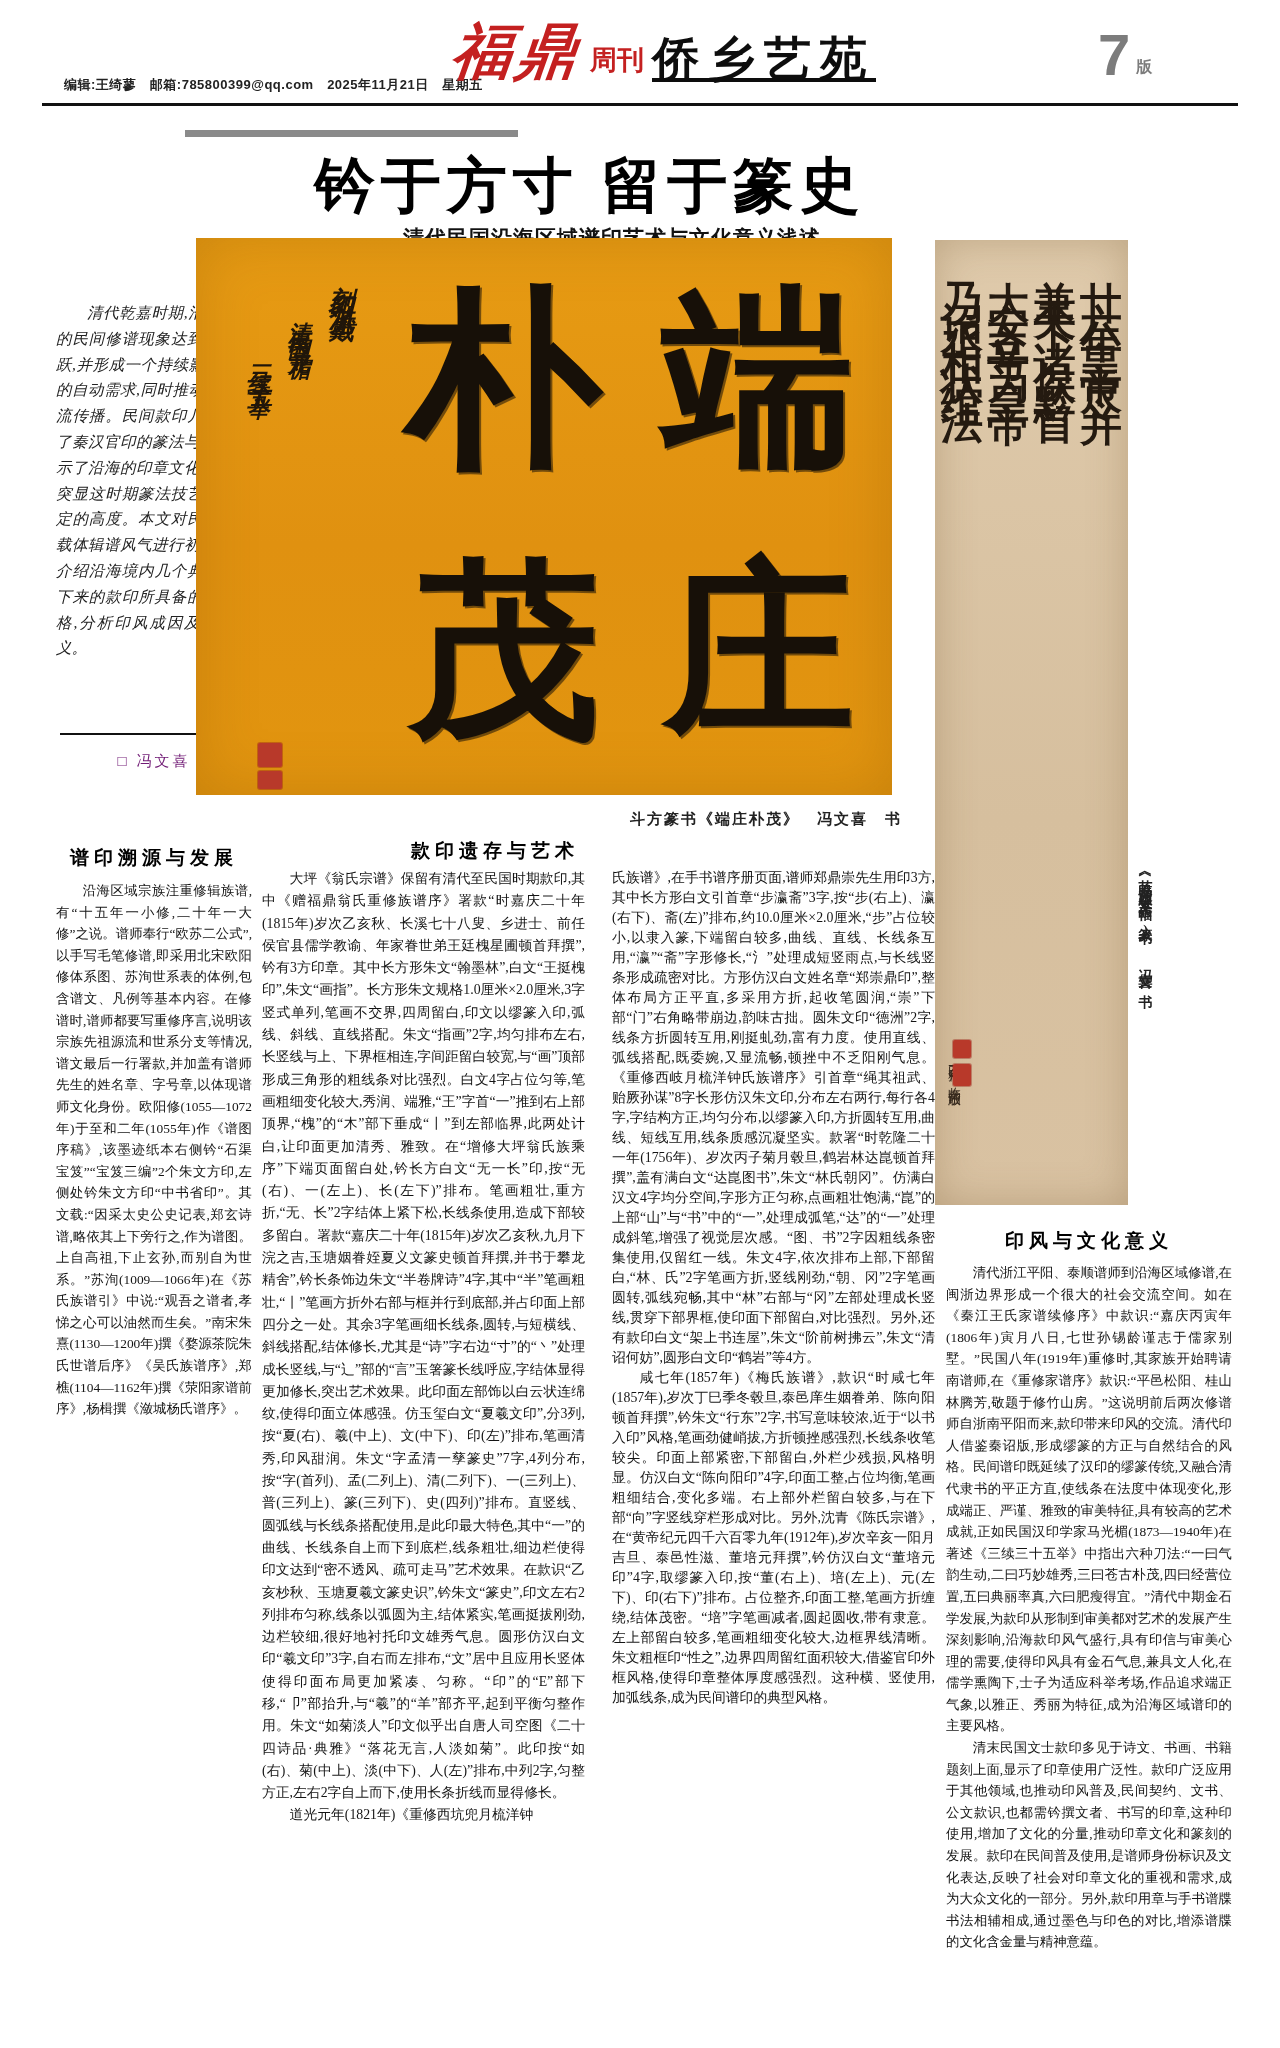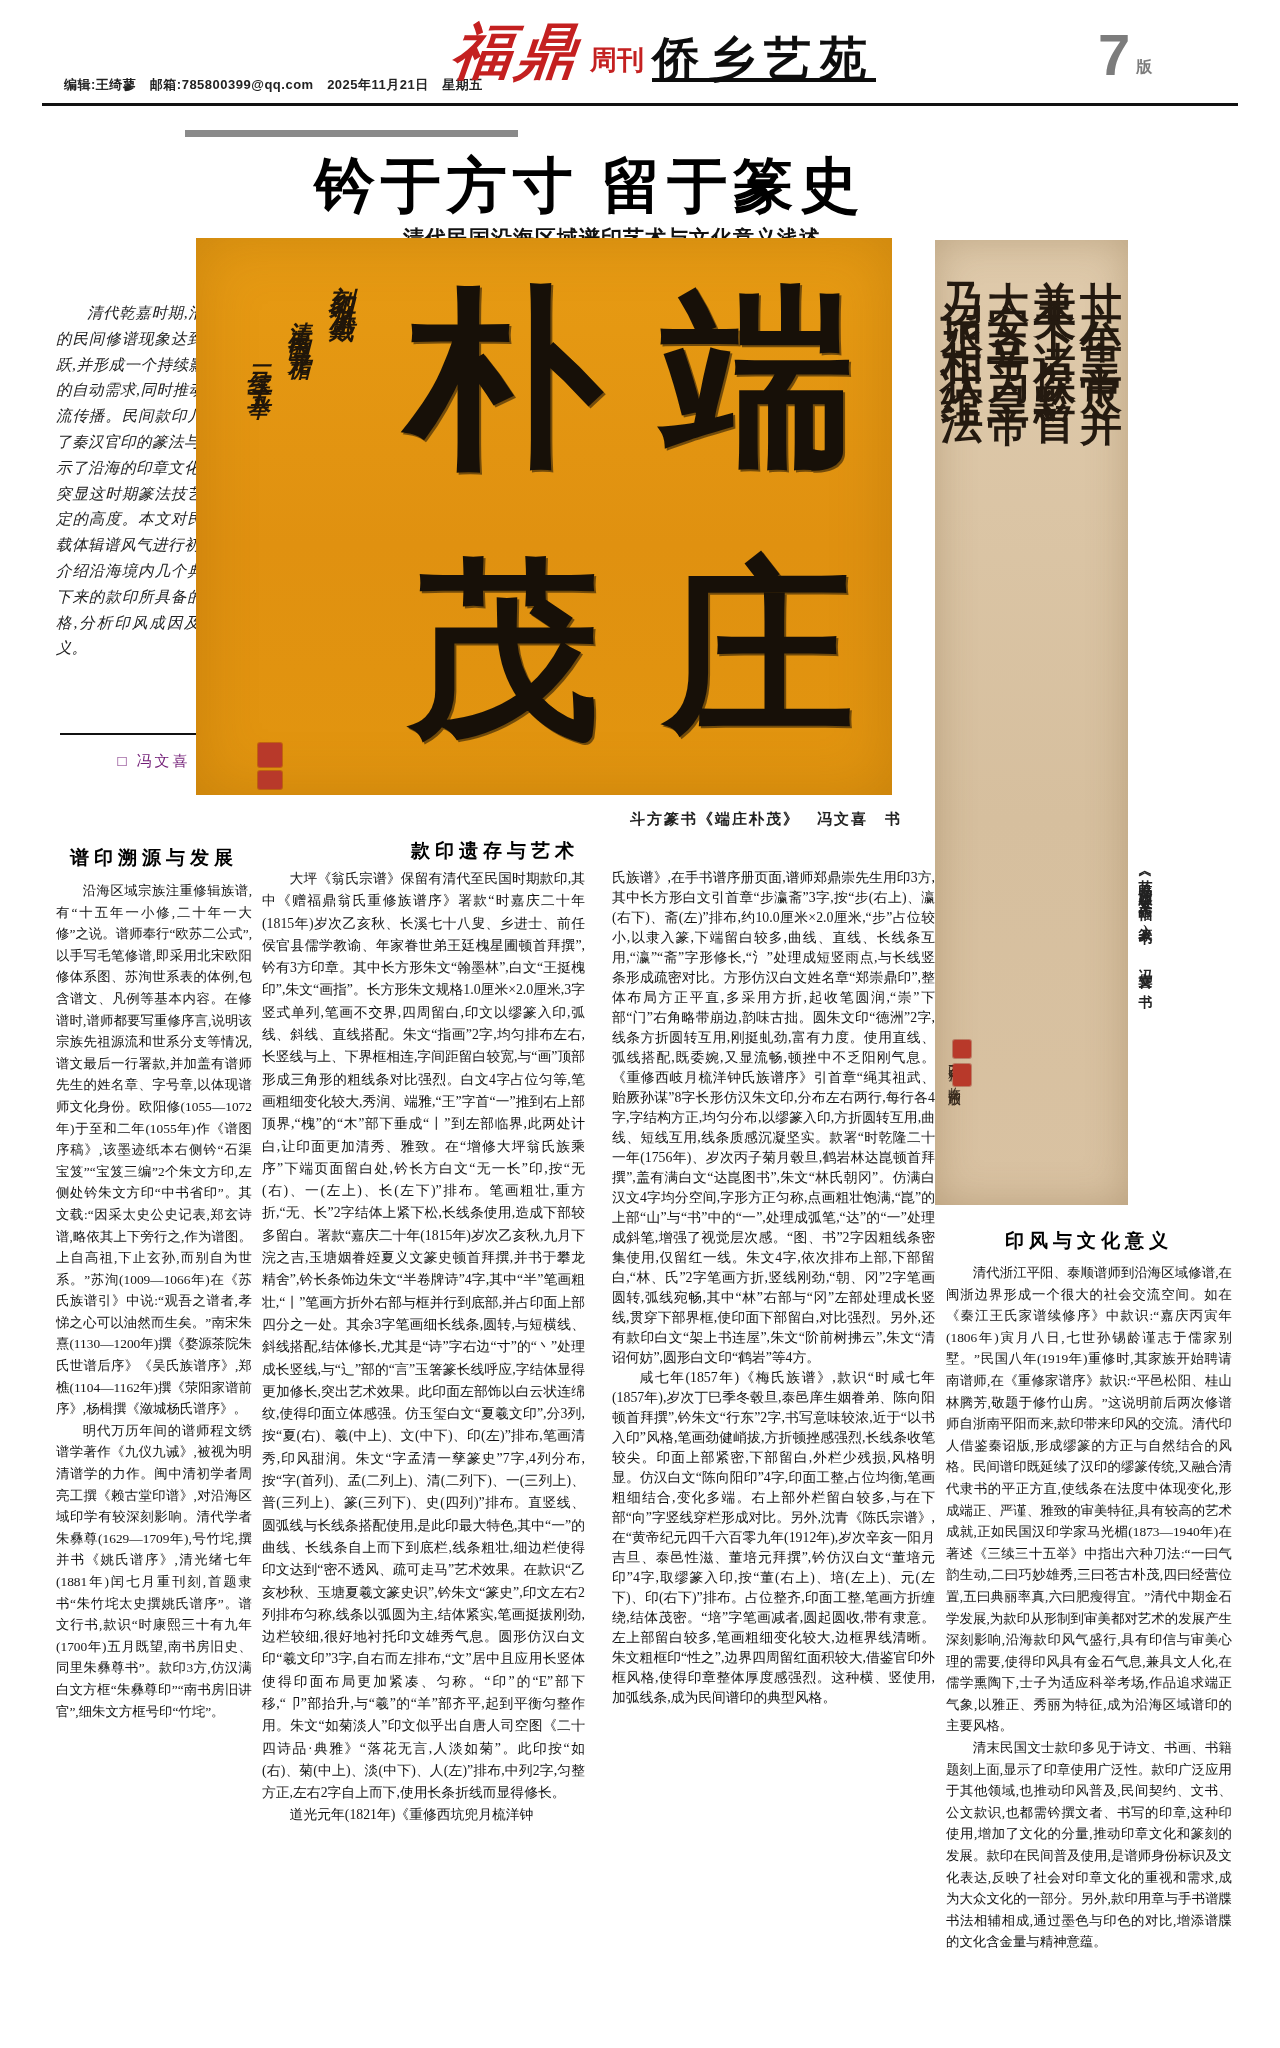--- a/index.html
+++ b/index.html
@@ -144,21 +144,20 @@
     </div>
   <div class="side-sign">乙巳秋月　临秦诏版</div>
   <div class="abs seal s3"></div>
   <div class="abs seal s4"></div>
 </div>
 <div class="abs caption-side">《节临秦诏版金文》条幅(篆书)　冯文喜　书</div>
 
 <div class="abs sec-head h1">谱印溯源与发展</div>
 <div class="abs coltext c1">
     <p class="para">沿海区域宗族注重修辑族谱,有“十五年一小修,二十年一大修”之说。谱师奉行“欧苏二公式”,以手写毛笔修谱,即采用北宋欧阳修体系图、苏洵世系表的体例,包含谱文、凡例等基本内容。在修谱时,谱师都要写重修序言,说明该宗族先祖源流和世系分支等情况,谱文最后一行署款,并加盖有谱师先生的姓名章、字号章,以体现谱师文化身份。欧阳修(1055—1072年)于至和二年(1055年)作《谱图序稿》,该墨迹纸本右侧钤“石渠宝笈”“宝笈三编”2个朱文方印,左侧处钤朱文方印“中书省印”。其文载:“因采太史公史记表,郑玄诗谱,略依其上下旁行之,作为谱图。上自高祖,下止玄孙,而别自为世系。”苏洵(1009—1066年)在《苏氏族谱引》中说:“观吾之谱者,孝悌之心可以油然而生矣。”南宋朱熹(1130—1200年)撰《婺源茶院朱氏世谱后序》《吴氏族谱序》,郑樵(1104—1162年)撰《荥阳家谱前序》,杨楫撰《潋城杨氏谱序》。</p>
-    <p class="para">明代万历年间的谱师程文绣谱学著作《九仪九诫》,被视为明清谱学的力作。闽中清初学者周亮工撰《赖古堂印谱》,对沿海区域印学有较深刻影响。清代学者朱彝尊(1629—1709年),号竹垞,撰并书《姚氏谱序》,清光绪七年(1881年)闰七月重刊刻,首题隶书“朱竹垞太史撰姚氏谱序”。谱文行书,款识“时康熙三十有九年(1700年)五月既望,南书房旧史、同里朱彝尊书”。款印3方,仿汉满白文方框“朱彝尊印”“南书房旧讲官”,细朱文方框号印“竹垞”。</p>
   </div>
 
 <div class="abs sec-head h2">款印遗存与艺术</div>
 <div class="abs coltext ca">
     <p class="para">大坪《翁氏宗谱》保留有清代至民国时期款印,其中《赠福鼎翁氏重修族谱序》署款“时嘉庆二十年(1815年)岁次乙亥秋、长溪七十八叟、乡进士、前任侯官县儒学教谕、年家眷世弟王廷槐星圃顿首拜撰”,钤有3方印章。其中长方形朱文“翰墨林”,白文“王挺槐印”,朱文“画指”。长方形朱文规格1.0厘米×2.0厘米,3字竖式单列,笔画不交界,四周留白,印文以缪篆入印,弧线、斜线、直线搭配。朱文“指画”2字,均匀排布左右,长竖线与上、下界框相连,字间距留白较宽,与“画”顶部形成三角形的粗线条对比强烈。白文4字占位匀等,笔画粗细变化较大,秀润、端雅,“王”字首“一”推到右上部顶界,“槐”的“木”部下垂成“丨”到左部临界,此两处计白,让印面更加清秀、雅致。在“增修大坪翁氏族乘序”下端页面留白处,钤长方白文“无一长”印,按“无(右)、一(左上)、长(左下)”排布。笔画粗壮,重方折,“无、长”2字结体上紧下松,长线条使用,造成下部较多留白。署款“嘉庆二十年(1815年)岁次乙亥秋,九月下浣之吉,玉塘姻眷姪夏义文篆史顿首拜撰,并书于攀龙精舍”,钤长条饰边朱文“半卷牌诗”4字,其中“半”笔画粗壮,“丨”笔画方折外右部与框并行到底部,并占印面上部四分之一处。其余3字笔画细长线条,圆转,与短横线、斜线搭配,结体修长,尤其是“诗”字右边“寸”的“丶”处理成长竖线,与“辶”部的“言”玉箸篆长线呼应,字结体显得更加修长,突出艺术效果。此印面左部饰以白云状连绵纹,使得印面立体感强。仿玉玺白文“夏羲文印”,分3列,按“夏(右)、羲(中上)、文(中下)、印(左)”排布,笔画清秀,印风甜润。朱文“字孟清一孳篆史”7字,4列分布,按“字(首列)、孟(二列上)、清(二列下)、一(三列上)、普(三列上)、篆(三列下)、史(四列)”排布。直竖线、圆弧线与长线条搭配使用,是此印最大特色,其中“一”的曲线、长线条自上而下到底栏,线条粗壮,细边栏使得印文达到“密不透风、疏可走马”艺术效果。在款识“乙亥杪秋、玉塘夏羲文篆史识”,钤朱文“篆史”,印文左右2列排布匀称,线条以弧圆为主,结体紧实,笔画挺拔刚劲,边栏较细,很好地衬托印文雄秀气息。圆形仿汉白文印“羲文印”3字,自右而左排布,“文”居中且应用长竖体使得印面布局更加紧凑、匀称。“印”的“E”部下移,“卩”部抬升,与“羲”的“羊”部齐平,起到平衡匀整作用。朱文“如菊淡人”印文似乎出自唐人司空图《二十四诗品·典雅》“落花无言,人淡如菊”。此印按“如(右)、菊(中上)、淡(中下)、人(左)”排布,中列2字,匀整方正,左右2字自上而下,使用长条折线而显得修长。</p>
     <p class="para">道光元年(1821年)《重修西坑兜月梳洋钟</p>
   </div>
 <div class="abs coltext cb">
     <p class="para noind">氏族谱》,在手书谱序册页面,谱师郑鼎崇先生用印3方,其中长方形白文引首章“步瀛斋”3字,按“步(右上)、瀛(右下)、斋(左)”排布,约10.0厘米×2.0厘米,“步”占位较小,以隶入篆,下端留白较多,曲线、直线、长线条互用,“瀛”“斋”字形修长,“氵”处理成短竖雨点,与长线竖条形成疏密对比。方形仿汉白文姓名章“郑崇鼎印”,整体布局方正平直,多采用方折,起收笔圆润,“崇”下部“门”右角略带崩边,韵味古拙。圆朱文印“德洲”2字,线条方折圆转互用,刚挺虬劲,富有力度。使用直线、弧线搭配,既委婉,又显流畅,顿挫中不乏阳刚气息。《重修西岐月梳洋钟氏族谱序》引首章“绳其祖武、贻厥孙谋”8字长形仿汉朱文印,分布左右两行,每行各4字,字结构方正,均匀分布,以缪篆入印,方折圆转互用,曲线、短线互用,线条质感沉凝坚实。款署“时乾隆二十一年(1756年)、岁次丙子菊月毂旦,鹤岩林达崑顿首拜撰”,盖有满白文“达崑图书”,朱文“林氏朝冈”。仿满白汉文4字均分空间,字形方正匀称,点画粗壮饱满,“崑”的上部“山”与“书”中的“一”,处理成弧笔,“达”的“一”处理成斜笔,增强了视觉层次感。“图、书”2字因粗线条密集使用,仅留红一线。朱文4字,依次排布上部,下部留白,“林、氏”2字笔画方折,竖线刚劲,“朝、冈”2字笔画圆转,弧线宛畅,其中“林”右部与“冈”左部处理成长竖线,贯穿下部界框,使印面下部留白,对比强烈。另外,还有款印白文“架上书连屋”,朱文“阶前树拂云”,朱文“清诏何妨”,圆形白文印“鹤岩”等4方。</p>
     <p class="para">咸七年(1857年)《梅氏族谱》,款识“时咸七年(1857年),岁次丁巳季冬毂旦,泰邑庠生姻眷弟、陈向阳顿首拜撰”,钤朱文“行东”2字,书写意味较浓,近于“以书入印”风格,笔画劲健峭拔,方折顿挫感强烈,长线条收笔较尖。印面上部紧密,下部留白,外栏少残损,风格明显。仿汉白文“陈向阳印”4字,印面工整,占位均衡,笔画粗细结合,变化多端。右上部外栏留白较多,与在下部“向”字竖线穿栏形成对比。另外,沈青《陈氏宗谱》,在“黄帝纪元四千六百零九年(1912年),岁次辛亥一阳月吉旦、泰邑性滋、董培元拜撰”,钤仿汉白文“董培元印”4字,取缪篆入印,按“董(右上)、培(左上)、元(左下)、印(右下)”排布。占位整齐,印面工整,笔画方折缠绕,结体茂密。“培”字笔画减者,圆起圆收,带有隶意。左上部留白较多,笔画粗细变化较大,边框界线清晰。朱文粗框印“性之”,边界四周留红面积较大,借鉴官印外框风格,使得印章整体厚度感强烈。这种横、竖使用,加弧线条,成为民间谱印的典型风格。</p>

